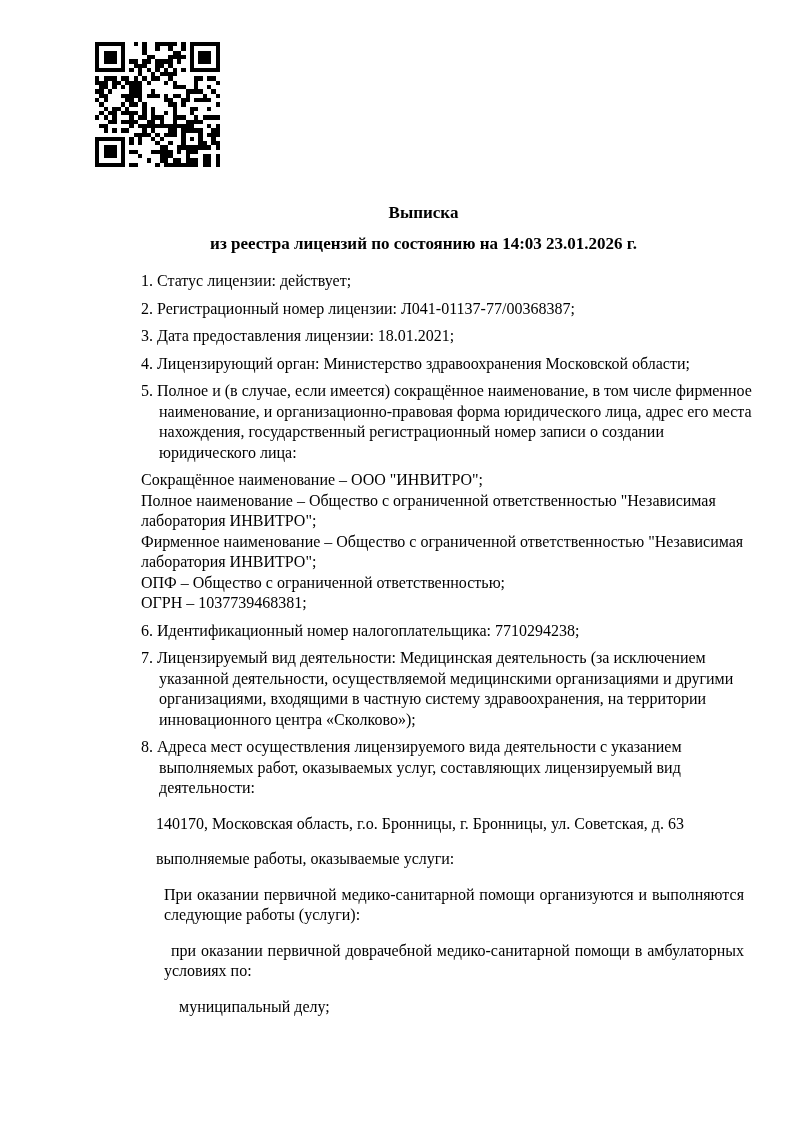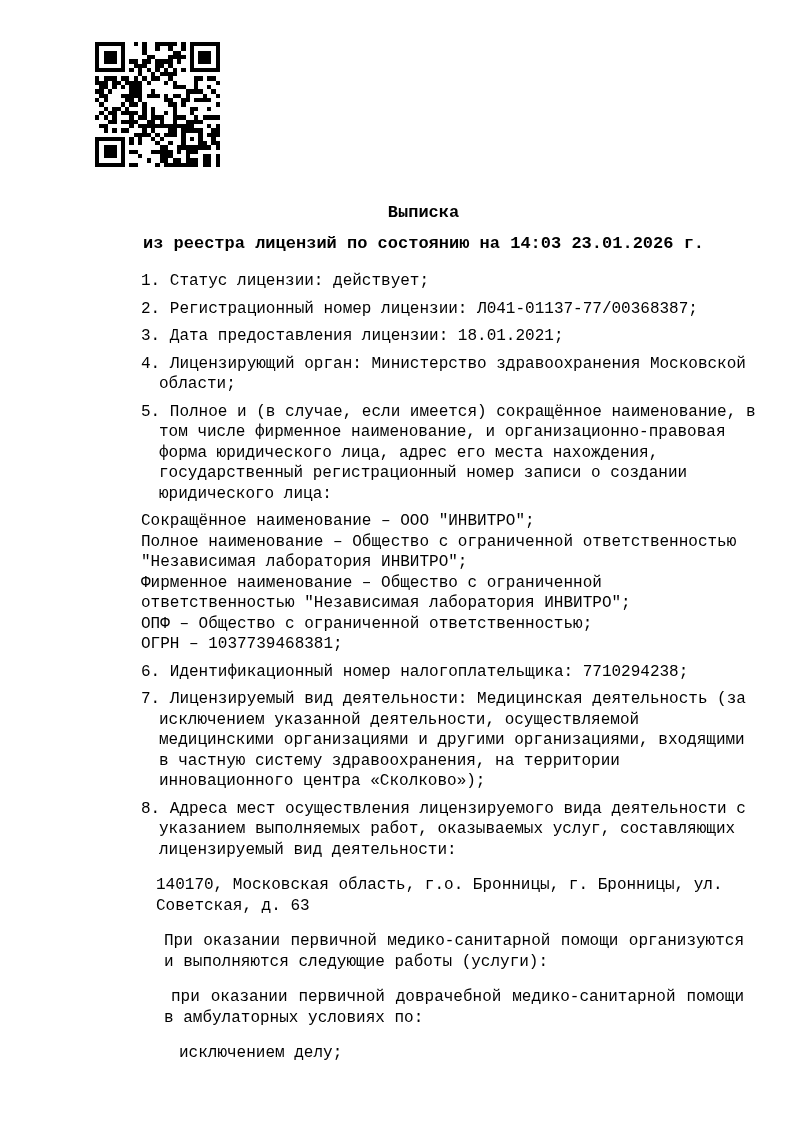--- a/index.html
+++ b/index.html
@@ -1,20 +1,20 @@
 <!DOCTYPE html>
 <html><head>
 <meta charset="utf-8">
 <style>
   html,body{margin:0;padding:0;background:#fff;}
   .page{
     position:relative;
     width:790px;height:1121px;
     background:#ffffff;
-    font-family:Liberation Mono, monospace;
+    font-family:Liberation Serif, serif;
     font-size:16px;line-height:20.5px;color:#000;
     overflow:hidden;
   }
   .qr{position:absolute;left:95px;top:42px;width:125px;height:125px;}
   .qr svg{display:block;width:125px;height:125px;shape-rendering:crispEdges;}
   .titles{
     position:absolute;left:95px;top:197px;width:657px;
     text-align:center;font-weight:bold;font-size:17px;line-height:31px;
   }
   .content{position:absolute;left:141px;top:271px;width:618px;}
@@ -470,19 +470,20 @@
       <p>ОПФ – Общество с ограниченной ответственностью;</p>
       <p>ОГРН – 1037739468381;</p>
     </div>
 
     <p class="item"><span>6.</span> <span>Идентификационный номер налогоплательщика: 7710294238;</span></p>
     <p class="item"><span>7.</span> <span>Лицензируемый вид деятельности: Медицинская деятельность (за исключением указанной деятельности, осуществляемой медицинскими организациями и другими организациями, входящими в частную систему здравоохранения, на территории инновационного центра «Сколково»);</span></p>
     <p class="item"><span>8.</span> <span>Адреса мест осуществления лицензируемого вида деятельности с указанием выполняемых работ, оказываемых услуг, составляющих лицензируемый вид деятельности:</span></p>
 
     <div class="addr-block">
       <p>140170, Московская область, г.о. Бронницы, г. Бронницы, ул. Советская, д. 63</p>
+      <p>выполняемые работы, оказываемые услуги:</p>
       <p class="ind1 j">При оказании первичной медико-санитарной помощи организуются и выполняются следующие работы (услуги):</p>
       <p class="ind2 j">при оказании первичной доврачебной медико-санитарной помощи в амбулаторных условиях по:</p>
-      <p class="ind3">исключением делу;</p>
+      <p class="ind3">муниципальный делу;</p>
     </div>
 
   </div>
 </div>
 
 </body></html>

